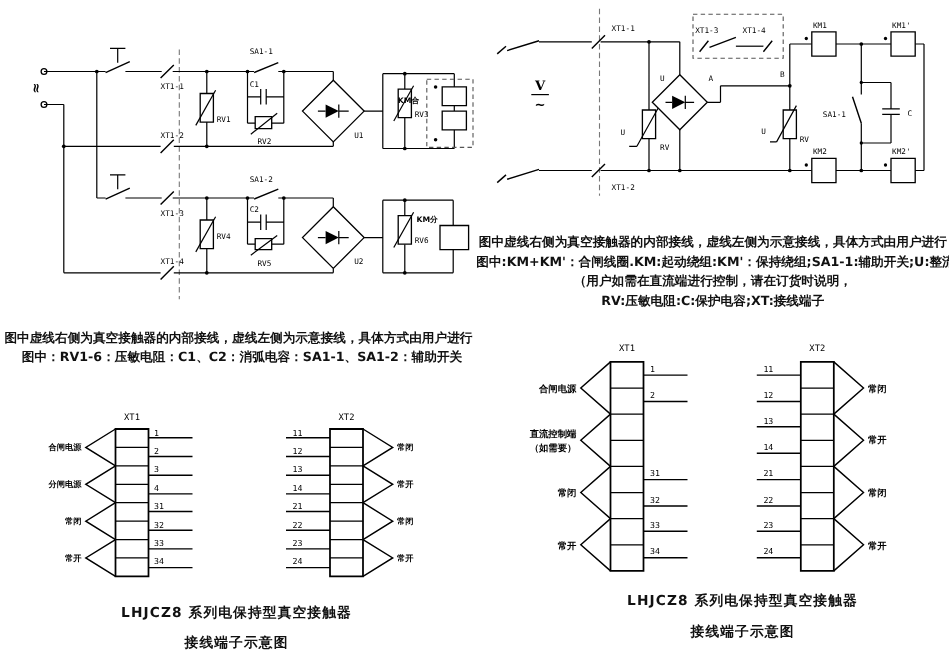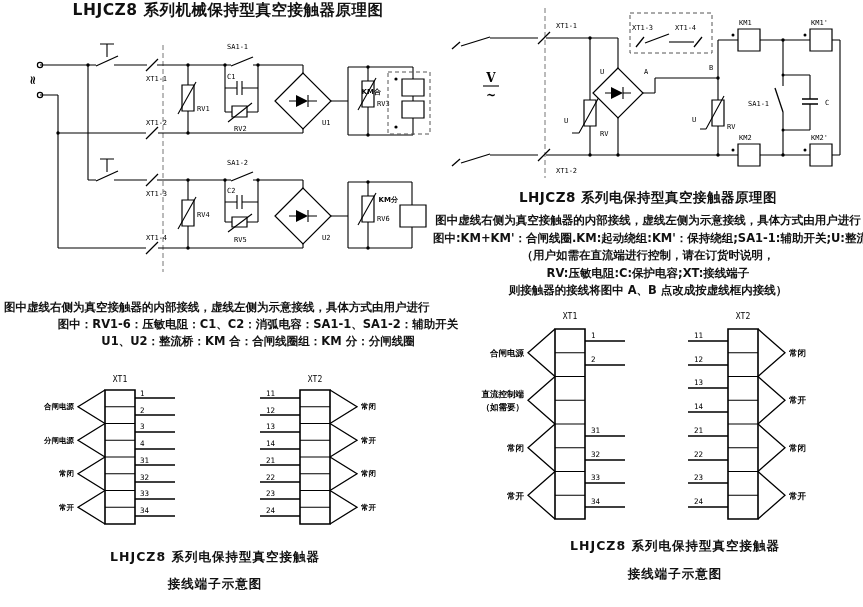--- a/index.html
+++ b/index.html
@@ -19,21 +19,21 @@
   .num{font:7.5px "DejaVu Sans Mono",monospace;fill:#000;}
   .hdr{font:8px "DejaVu Sans Mono",monospace;fill:#000;}
   .tlab{font:bold 7.5px "DejaVu Sans",sans-serif;fill:#000;}
   .tlab2{font:bold 8.5px "DejaVu Sans",sans-serif;fill:#000;}
   .vsym{font:bold 12px "DejaVu Serif",serif;fill:#000;}
   .title{position:absolute;text-align:center;font-weight:bold;white-space:nowrap;}
   .t-main{font-size:15.5px;letter-spacing:0.5px;}
   .t-main2{font-size:13.5px;letter-spacing:0.5px;}
   .t-sub{font-size:12.5px;letter-spacing:1px;}
   .note{position:absolute;font-weight:bold;font-size:11.5px;white-space:nowrap;}
-  .note-c{text-align:center;padding-left:38px;}
+  .note-c{text-align:center;}
   .notes-block{position:absolute;font-weight:bold;font-size:11.5px;text-align:center;
                line-height:17.5px;white-space:nowrap;}
 </style>
 </head>
 <body>
 
 <div class="page">
 
   <svg class="abs" style="left:0;top:0" width="430" height="278" viewBox="0 0 430 278">
     <g>
@@ -164,24 +164,22 @@
         <circle class="fill" cx="188" cy="248" r="1.7"></circle>
       <circle class="fill" cx="225" cy="180" r="1.7"></circle>
         <circle class="fill" cx="258" cy="180" r="1.7"></circle>
       <circle class="fill" cx="368" cy="67" r="1.7"></circle>
         <circle class="fill" cx="368" cy="135" r="1.7"></circle>
       <circle class="fill" cx="368" cy="182" r="1.7"></circle>
         <circle class="fill" cx="368" cy="248" r="1.7"></circle>
     </g>
   </svg>
 
-  <div class="title t-main" style="left:0;top:277;width:456px">LHJCZ8 系列机械保持型真空接触器原理图</div>
   <div class="note" style="left:4px;top:300px">图中虚线右侧为真空接触器的内部接线，虚线左侧为示意接线，具体方式由用户进行</div>
   <div class="note note-c" style="left:0;top:317px;width:440px">图中：RV1-6：压敏电阻：C1、C2：消弧电容：SA1-1、SA1-2：辅助开关</div>
-  <div class="note note-c" style="left:0;top:334px;width:440px">U1、U2：整流桥：KM 合：合闸线圈组：KM 分：分闸线圈</div>
 
   <svg class="abs" style="left:433px;top:0" width="430" height="185" viewBox="0 0 430 185">
     <path class="dashpart" d="M112,8 V178"></path>
 
     <g>
       <text class="vsym" x="58" y="82" text-anchor="middle">V</text>
       <path class="wire" d="M50,86 H66"></path>
       <text class="vsym" x="58" y="99" text-anchor="middle">~</text>
     </g>
 
@@ -284,27 +282,25 @@
       <circle class="fill" cx="350" cy="155" r="1.7"></circle>
         <circle class="fill" cx="350" cy="75" r="1.5"></circle>
       <circle class="fill" cx="350" cy="130" r="1.5"></circle>
       <circle class="fill" cx="300" cy="35" r="1.5"></circle>
         <circle class="fill" cx="372" cy="35" r="1.5"></circle>
       <circle class="fill" cx="300" cy="150" r="1.5"></circle>
         <circle class="fill" cx="372" cy="150" r="1.5"></circle>
     </g>
   </svg>
 
-  <div class="title t-main2" style="left:433px;top:189px;width:430px">LHJCZ8 系列电保持型真空接触器原理图</div>
   <div class="notes-block" style="left:433px;top:212px;width:430px">
     <div>图中虚线右侧为真空接触器的内部接线，虚线左侧为示意接线，具体方式由用户进行</div>
     <div>图中:KM+KM'：合闸线圈.KM:起动绕组:KM'：保持绕组;SA1-1:辅助开关;U:整流桥；</div>
     <div>（用户如需在直流端进行控制，请在订货时说明，</div>
     <div>RV:压敏电阻:C:保护电容;XT:接线端子</div>
-    <div>则接触器的接线将图中 A、B 点改成按虚线框内接线）</div>
   </div>
 
   <svg class="abs" style="left:30px;top:372px" width="372" height="190" viewBox="0 0 372 190">
 
     <g>
       <text class="hdr" x="90" y="10" text-anchor="middle">XT1</text>
       <rect class="comp" x="75" y="18" width="30" height="134" style="stroke-width:1.6"></rect>
       <path class="wire" d="M75,34.75 H105 M75,51.5 H105 M75,68.25 H105 M75,85 H105 M75,101.75 H105 M75,118.5 H105 M75,135.25 H105"></path>
       <path class="wire2" d="M105,26 H145 M105,43 H145 M105,60 H145 M105,77 H145 M105,93 H145 M105,110 H145 M105,127 H145 M105,144 H145"></path>
       <text class="num" x="110" y="24">1</text>

